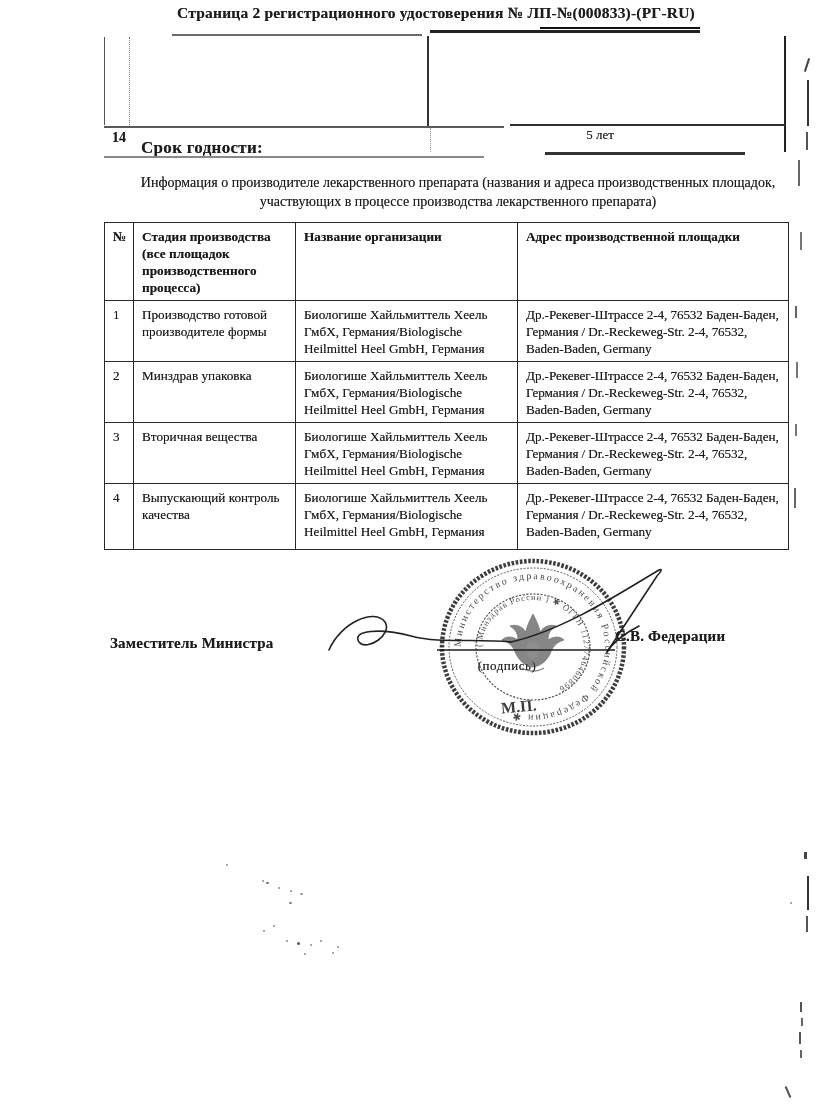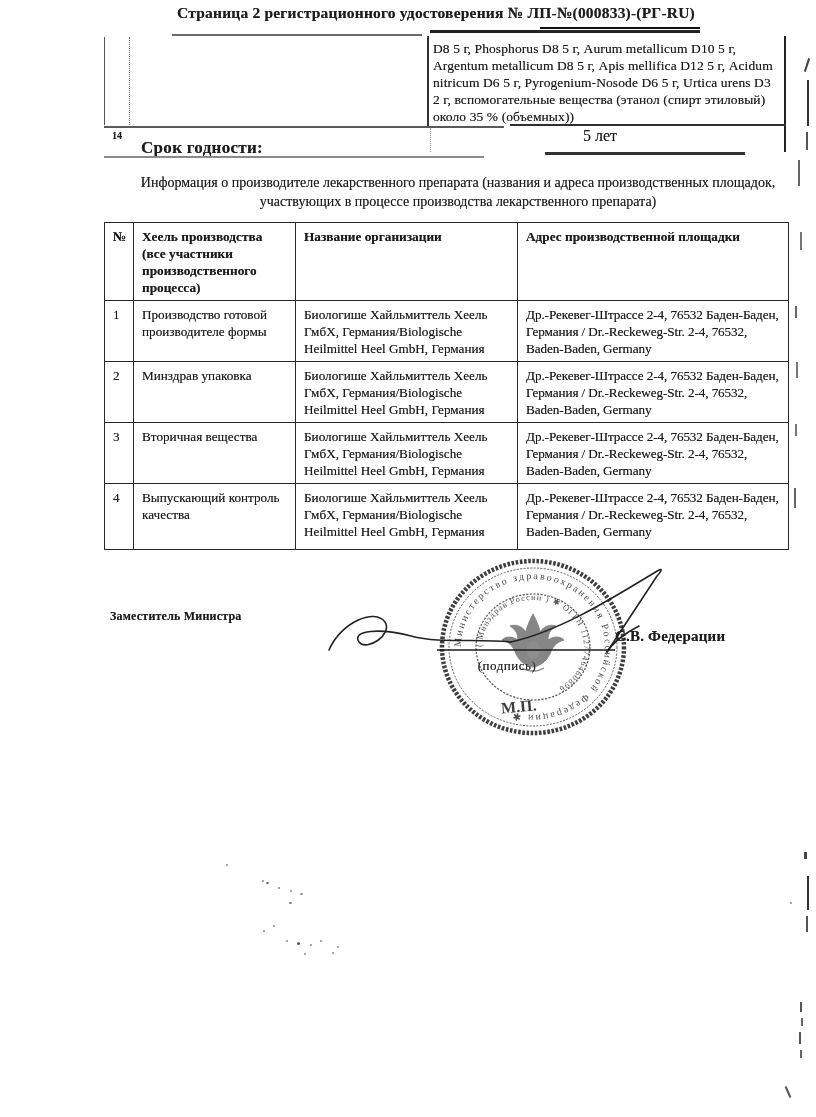--- a/index.html
+++ b/index.html
@@ -13,41 +13,41 @@
   .hline{position:absolute;background:#333;}
   .vline{position:absolute;}
   .page-header{
     position:absolute;left:104px;top:4px;width:664px;text-align:center;
     font-size:15.5px;font-weight:bold;letter-spacing:.2px;
   }
   .comp-text{
     position:absolute;left:433px;top:40px;width:346px;
     font-size:13.5px;line-height:17px;letter-spacing:.1px;
   }
-  .row14-num{position:absolute;left:112px;top:130px;font-weight:bold;font-size:10px;}
+  .row14-num{position:absolute;left:112px;top:130px;font-weight:bold;font-size:14px;}
   .row14-label{position:absolute;left:141px;top:138px;font-weight:bold;font-size:17px;letter-spacing:.3px;}
-  .row14-value{position:absolute;left:560px;top:127px;width:80px;text-align:center;font-size:16px;}
+  .row14-value{position:absolute;left:560px;top:127px;width:80px;text-align:center;font-size:13px;}
   .intro{
     position:absolute;left:116px;top:173px;width:684px;text-align:center;
     font-size:14px;line-height:19px;
   }
   table.mtable{
     position:absolute;left:104px;top:222px;width:684px;
     border-collapse:collapse;table-layout:fixed;
     filter:contrast(1.02);
   }
   table.mtable th, table.mtable td{
     border:1.6px solid #2b2b2b;vertical-align:top;
     font-size:13.2px;line-height:17px;padding:5px 8px 4px 8px;
     overflow:hidden;text-align:left;
   }
   table.mtable th{font-weight:bold;font-size:13.3px;}
   td.cnum, th.cnum{padding-left:5px;padding-right:2px;}
   td.caddr{font-size:12.8px;letter-spacing:-.1px;}
-  .sig-title{position:absolute;left:110px;top:609px;font-weight:bold;font-size:12px;letter-spacing:.2px;}
+  .sig-title{position:absolute;left:110px;top:635px;font-weight:bold;font-size:15px;letter-spacing:.2px;}
   .sig-name{position:absolute;left:615px;top:628px;font-weight:bold;font-size:15px;letter-spacing:.2px;}
   .sig-caption{position:absolute;left:452px;top:658px;width:110px;text-align:center;font-size:13px;letter-spacing:.5px;color:#242424;}
   .stamp-svg{position:absolute;left:418px;top:552px;filter:blur(.35px);opacity:.85;}
   .autograph-svg{position:absolute;left:315px;top:550px;filter:blur(.25px);}
   .mk{position:absolute;background:#444;}
   .dot{position:absolute;border-radius:50%;background:#8a8a8a;}
 </style>
 </head>
 <body>
 
@@ -59,42 +59,41 @@
   <div class="hline" style="left:430px;top:30px;width:270px;height:3px;background:#222;"></div>
   <div class="hline" style="left:540px;top:27px;width:160px;height:2px;background:#111;"></div>
 
   <div class="vline" style="left:104px;top:37px;height:88px;border-left:1.5px solid #555;"></div>
   <div class="vline" style="left:129px;top:37px;height:88px;border-left:1px dotted #777;"></div>
   <div class="vline" style="left:427px;top:36px;height:90px;border-left:2px solid #333;"></div>
   <div class="vline" style="left:784px;top:36px;height:116px;border-left:2px solid #222;"></div>
   <div class="hline" style="left:104px;top:126px;width:400px;height:2px;background:#5a5a5a;"></div>
   <div class="hline" style="left:510px;top:124px;width:276px;height:2px;background:#2f2f2f;"></div>
 
-  <div class="comp-text scan-text">D8 5 г, Phosphorus D8 5 г, Aurum metallicum D10 5 г, Argentum metallicum D8 5 г, Apis mellifica D12 5 г, Acidum nitricum D6 5 г, Pyrogenium-Nosode D6 5 г, Urtica urens D3 2 г, вспомогательные вещества (этанол (спирт этиловый) около 35 % (объемных))</div>
 
   <div class="row14-num scan-text">14</div>
   <div class="row14-label scan-text">Срок годности:</div>
   <div class="row14-value scan-text">5 лет</div>
   <div class="vline" style="left:430px;top:128px;height:24px;border-left:1px dotted #999;"></div>
   <div class="hline" style="left:104px;top:156px;width:380px;height:1.5px;background:#8a8a8a;"></div>
   <div class="hline" style="left:545px;top:152px;width:200px;height:2.5px;background:#333;"></div>
 
   <div class="intro scan-text">Информация о производителе лекарственного препарата (названия и адреса производственных площадок, участвующих в процессе производства лекарственного препарата)</div>
 
   <table class="mtable scan-text">
     <colgroup>
       <col style="width:29px">
         <col style="width:162px">
         <col style="width:222px">
         <col style="width:271px">
     </colgroup>
     <tbody>
         <tr style="height:76px">
       <th class="cnum">№</th>
-      <th>Хеель производства (все участники производственного процесса)</th>
+      <th>Стадия производства (все площадок производственного процесса)</th>
       <th>Название организации</th>
       <th>Адрес производственной площадки</th>
     </tr>
     <tr style="height:60px">
       <td class="cnum">1</td>
       <td>Производство готовой производителе формы</td>
       <td>Биологише Хайльмиттель Хеель ГмбХ, Германия/Biologische Heilmittel Heel GmbH, Германия</td>
       <td class="caddr">Др.-Рекевег-Штрассе 2-4, 76532 Баден-Баден, Германия / Dr.-Reckeweg-Str. 2-4, 76532, Baden-Baden, Germany</td>
     </tr>
     <tr style="height:60px">

